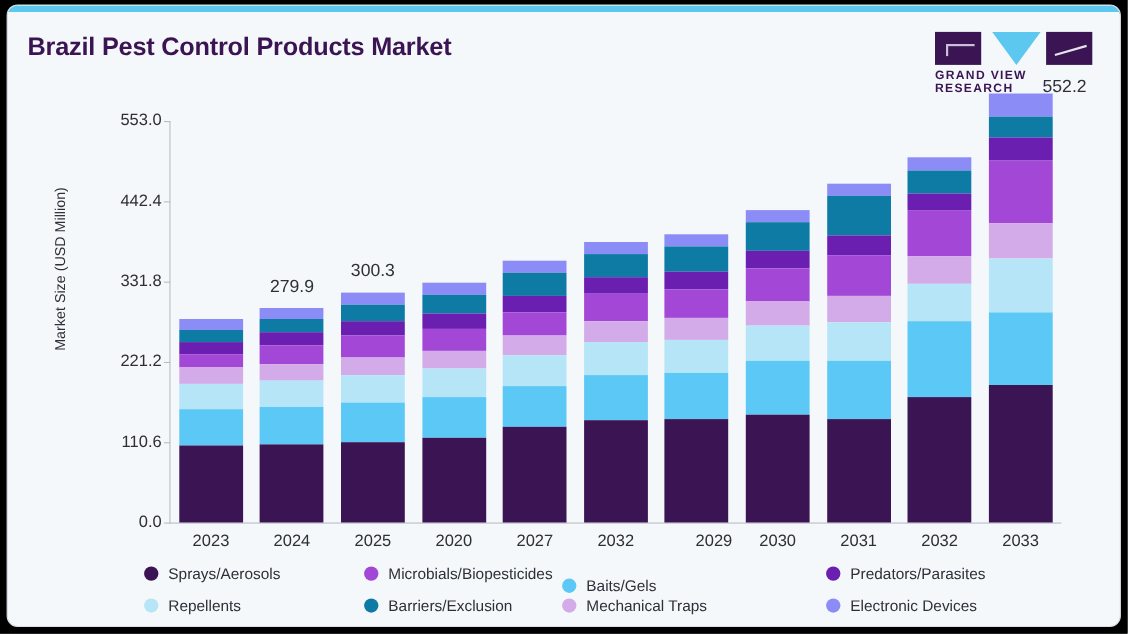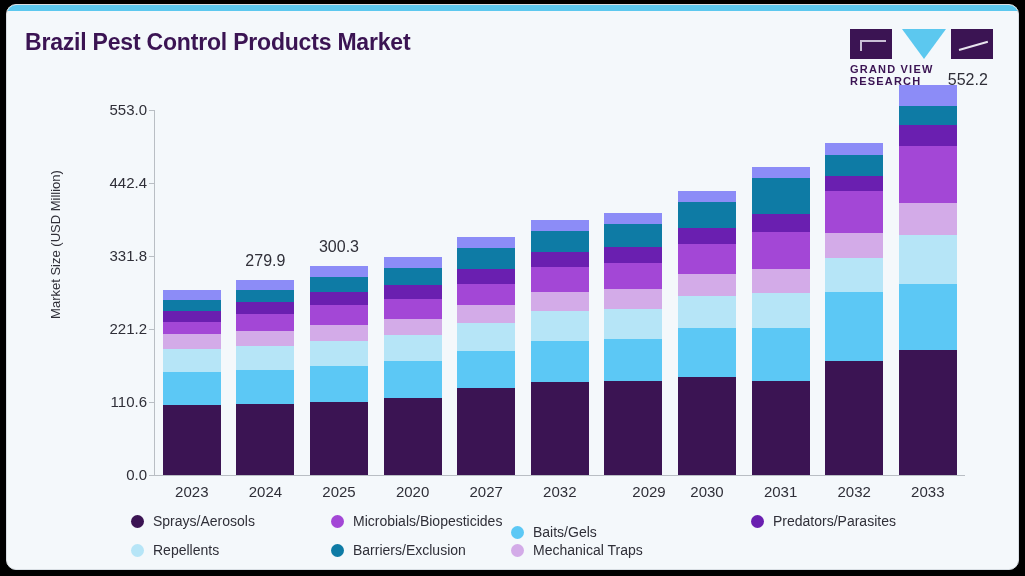--- a/index.html
+++ b/index.html
@@ -300,14 +300,18 @@
         <span class="leglabel">Baits/Gels</span>
       </div>
       <div class="leg" style="left: 380px; top: 29px;">
         <span class="dot" style="background: rgb(211, 171, 232);"></span>
         <span class="leglabel">Mechanical Traps</span>
       </div>
       <div class="leg" style="left: 620px; top: 0px;">
         <span class="dot" style="background: rgb(106, 31, 176);"></span>
         <span class="leglabel">Predators/Parasites</span>
       </div>
+      <div class="leg" style="left: 620px; top: 29px;">
+        <span class="dot" style="background: rgb(140, 140, 247);"></span>
+        <span class="leglabel">Electronic Devices</span>
+      </div>
     </div>
 </div>
 
 </body></html>

